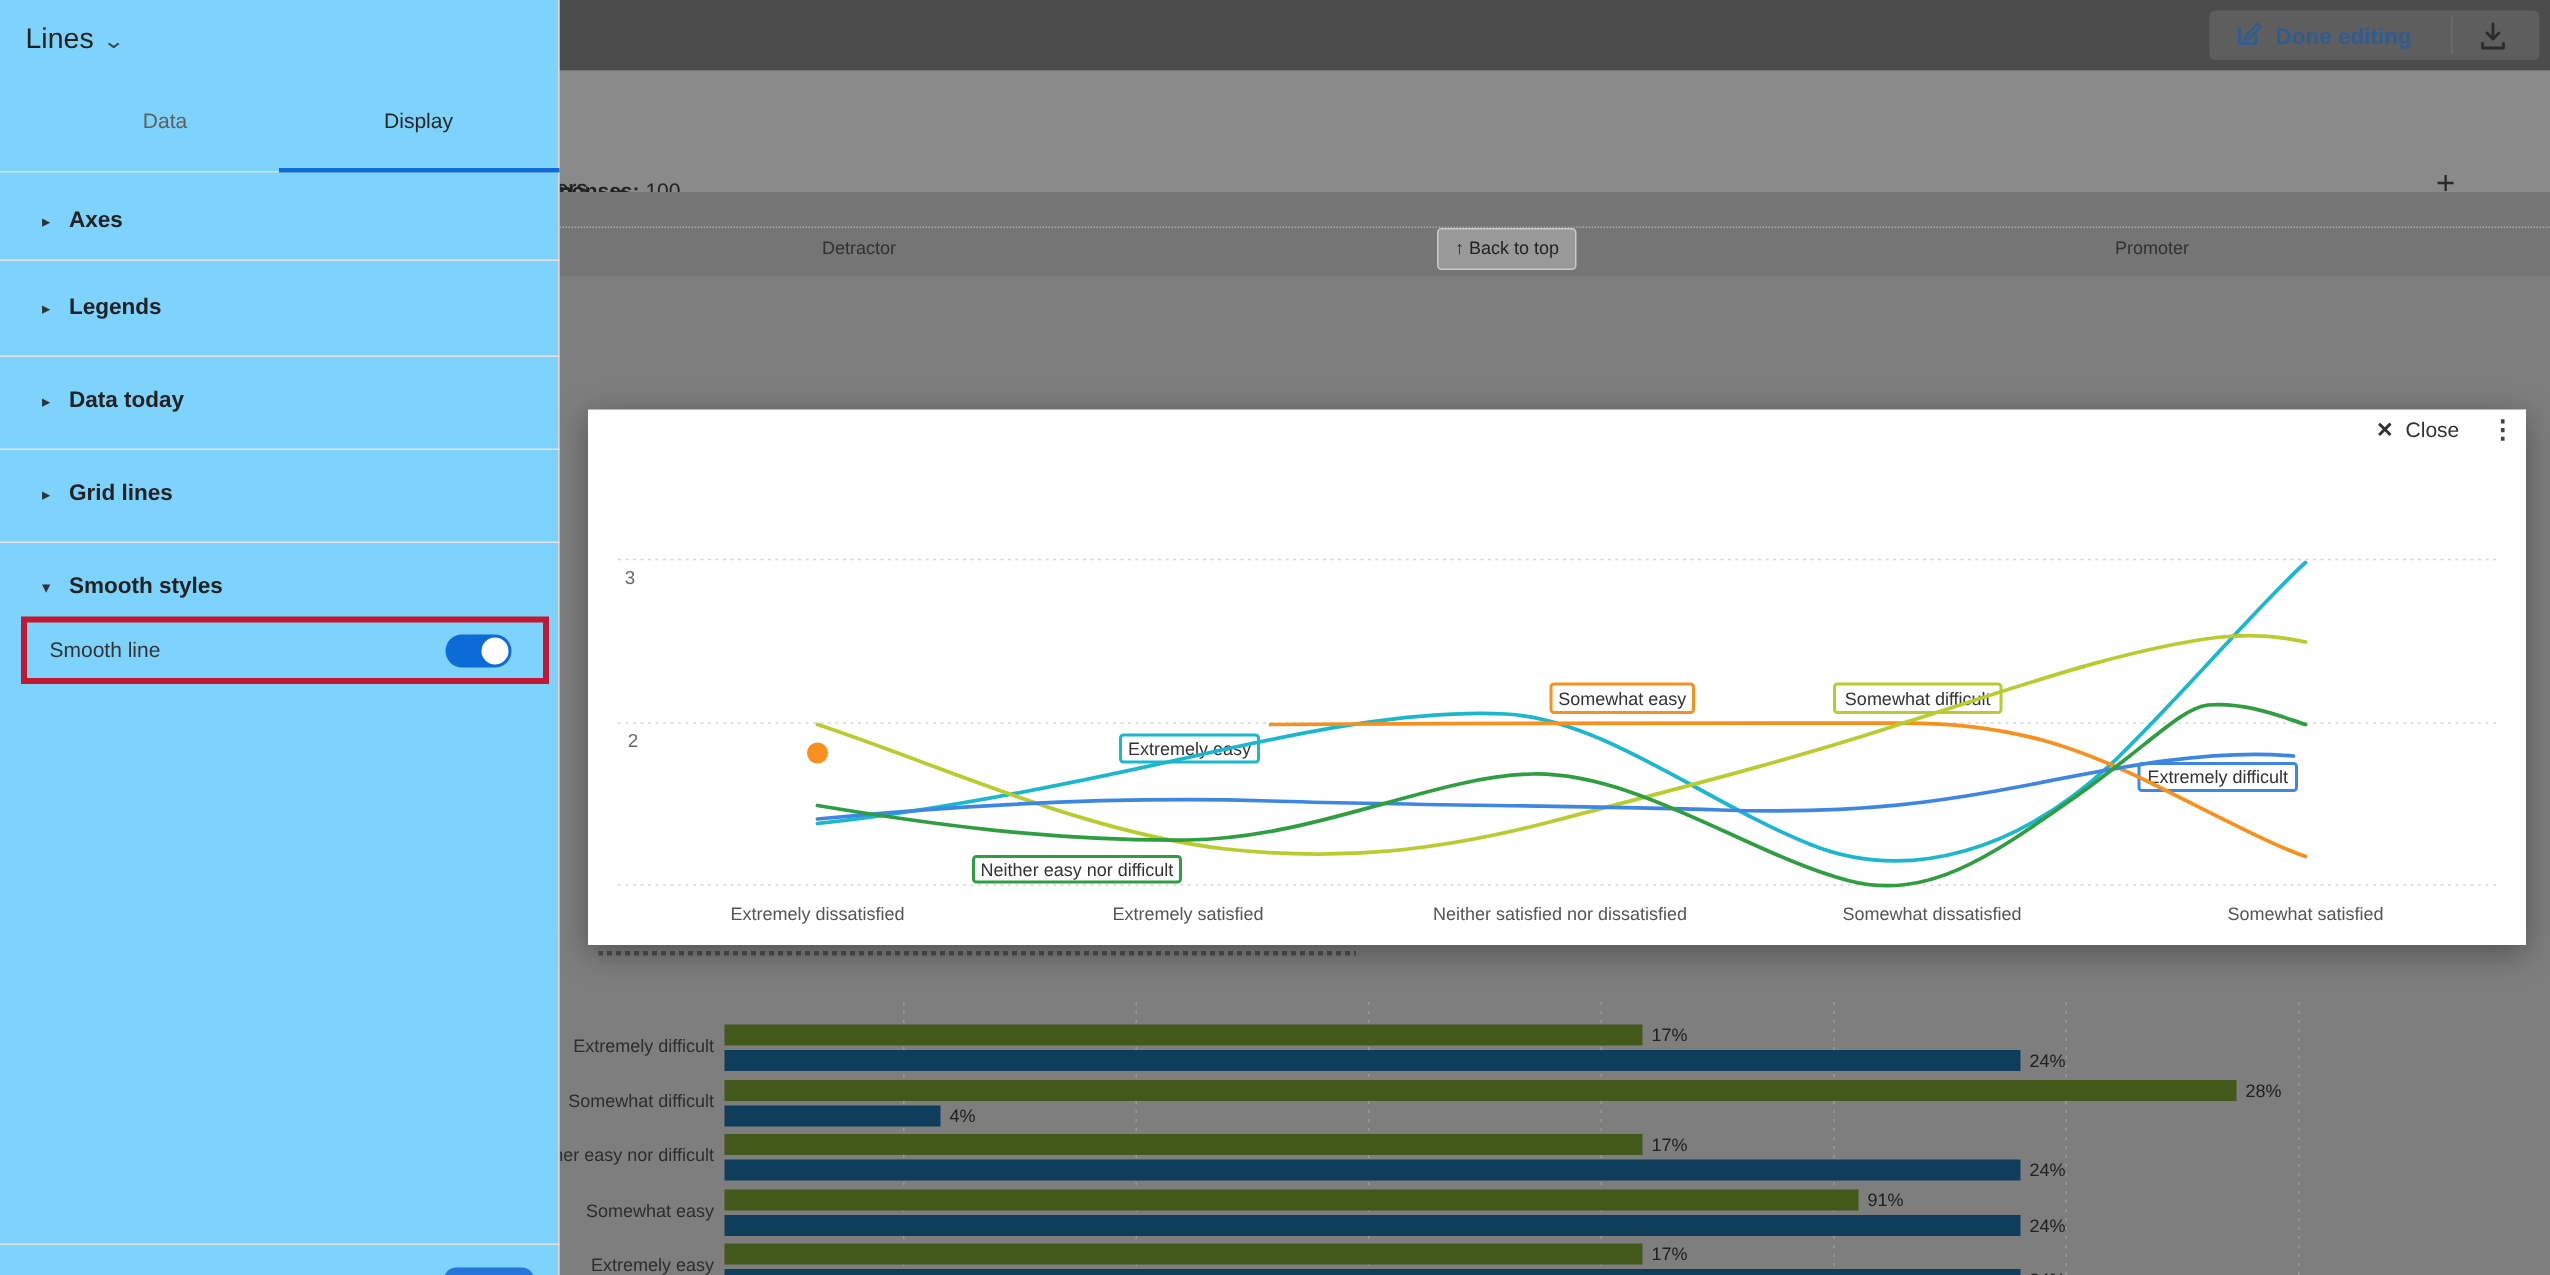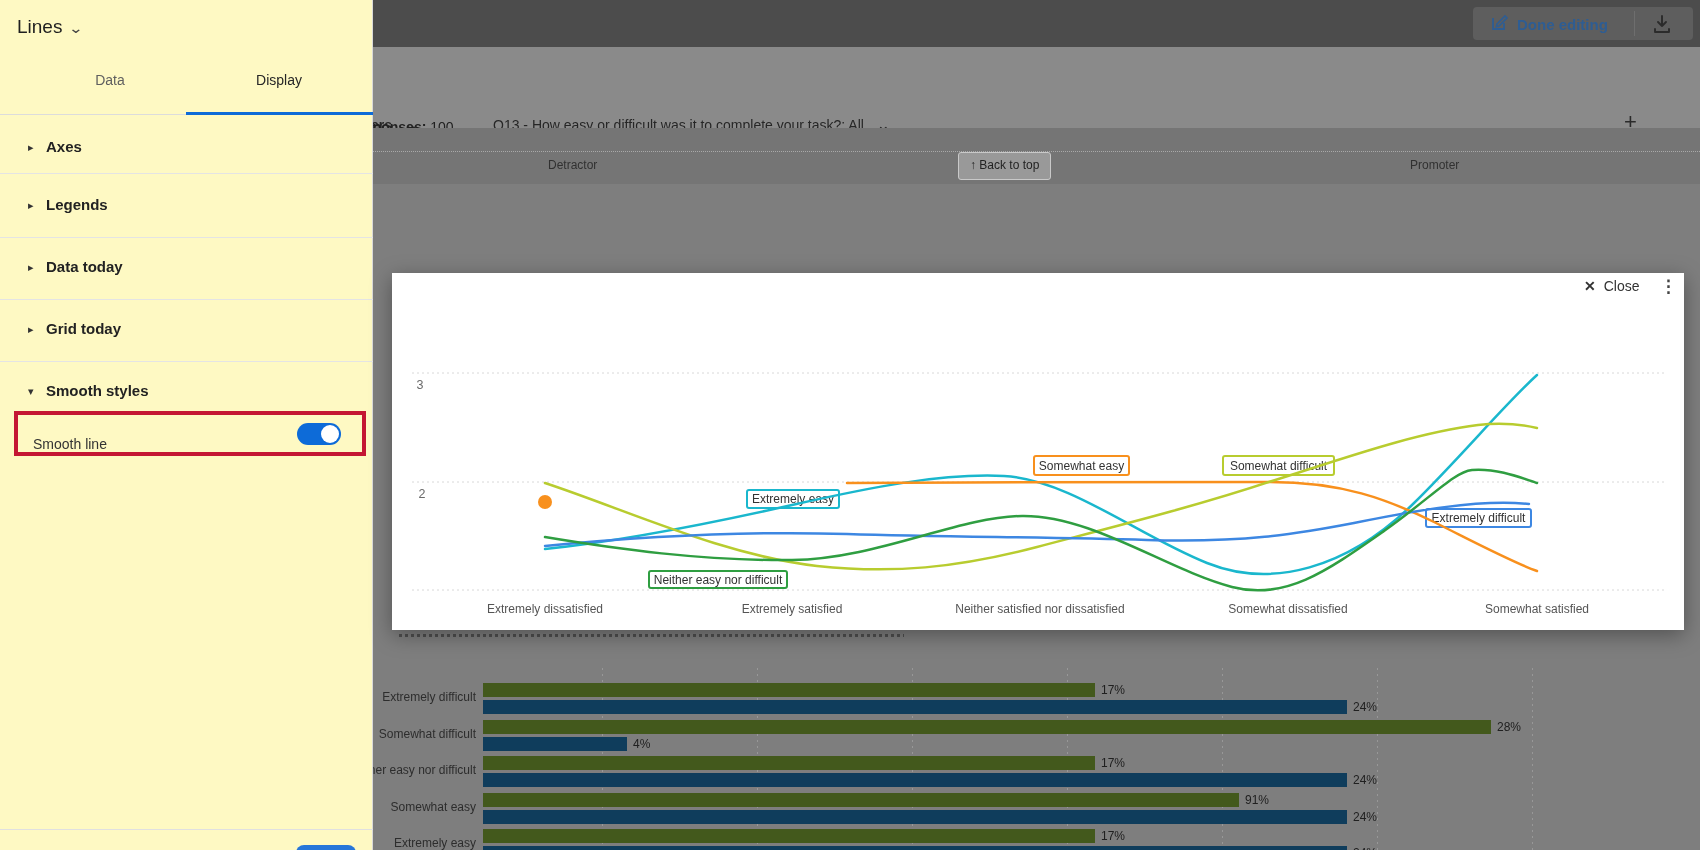--- a/index.html
+++ b/index.html
@@ -32,36 +32,36 @@
                     background:repeating-linear-gradient(90deg,#4f4f4f 0 3px,transparent 3px 6px); }
 
   .barchart { position:absolute; left:0; top:650px; width:1700px; height:200px; z-index:1; }
   .vgrid { position:absolute; top:18px; height:182px; width:1px;
            background:repeating-linear-gradient(180deg,#989898 0 2px,transparent 2px 6px); }
   .bar-cat { position:absolute; left:0; width:476px; text-align:right; font-size:12px; color:#2d2d2d; white-space:nowrap; }
   .hbar { position:absolute; height:14px; }
   .bar-val { position:absolute; font-size:12px; color:#202020; white-space:nowrap; }
 
   
-  .sidebar { position:absolute; left:0; top:0; width:373px; height:850px; background:#fef9c3; z-index:10;
+  .sidebar { position:absolute; left:0; top:0; width:373px; height:850px; background:#7dd3fc; z-index:10;
              border-right:1px solid #d9d9d9; }
   .panel-title { position:absolute; left:17px; top:16px; font-size:19px; color:#1f1f1f; cursor:pointer; }
   .panel-title .chev { margin-left:8px; font-size:14px; color:#444; }
   .tab { position:absolute; top:72px; width:186px; text-align:center; font-size:14px; cursor:pointer; }
   .tab-data { left:17px; color:#5f5f5f;text-align:center; }
   .tab-display { left:186px; color:#262626; }
   .tab-base { position:absolute; left:0; top:114px; width:373px; height:1px; background:#dcdcdc; }
   .tab-active-bar { position:absolute; left:186px; top:112px; width:187px; height:3px; background:#0d6bd8; }
   .acc-row { position:absolute; left:0; width:373px; height:26px; cursor:pointer; }
   .acc-caret { position:absolute; left:28px; top:5px; font-size:11px; color:#333; }
   .acc-label { position:absolute; left:46px; top:2px; font-size:15px; font-weight:700; color:#222; }
   .divider { position:absolute; left:0; width:373px; height:1px; background:#e4e4e4; }
   .redbox { position:absolute; left:14px; top:411px; width:352px; height:45px; border:4px solid #c41733; z-index:12; }
   .smooth-row { position:absolute; left:0; top:415px; width:373px; height:37px; }
-  .smooth-label { position:absolute; left:33px; top:21px; font-size:14px; color:#333; }
+  .smooth-label { position:absolute; left:33px; top:10px; font-size:14px; color:#333; }
   .toggle { position:absolute; left:297px; top:8px; width:44px; height:22px; border-radius:11px; background:#0d6bd8; cursor:pointer; }
   .toggle-knob { position:absolute; right:2px; top:2px; width:18px; height:18px; border-radius:50%; background:#fff; }
   .sb-bottom-divider { position:absolute; left:0; top:829px; width:373px; height:1px; background:#e0e0e0; }
   .sb-bottom-btn { position:absolute; left:296px; top:845px; width:60px; height:16px; border-radius:8px; background:#2676d9; cursor:pointer; }
 
   
   .modal { position:absolute; left:392px; top:273px; width:1292px; height:357px; background:#ffffff; z-index:20;
            box-shadow:0 5px 20px rgba(0,0,0,0.35); }
   .modal-close { position:absolute; left:1192px; top:5px; display:flex; align-items:center; gap:8px;
                  font-size:14px; color:#333; cursor:pointer; z-index:5; }
@@ -95,23 +95,20 @@
         <svg width="24" height="24" viewBox="0 0 24 24">
             <path d="M12 4 v10 M8 10 l4 4 l4 -4 M5 17 v3 h14 v-3" fill="none" stroke="#2b2b2b" stroke-width="1.9" stroke-linecap="round" stroke-linejoin="round"></path>
           </svg>
       </span>
     </div>
   </div>
 
   <div class="filterbar">
     <div class="fb-item fb-strong" style="left:350px;">
       <span>Filters</span><span class="chev">⌄</span>
-    </div>
-    <div class="fb-item" style="left:493px;">
-      <span>Q13 - How easy or difficult was it to complete your task?: All</span><span class="chev">⌄</span>
     </div>
     <div class="plus-btn">+</div>
   </div>
   <div class="responses" style="z-index:1;">
     <span class="fb-strong">Responses:</span> <span>100</span>
   </div>
 
   <div class="band">
     <div class="band-dots"></div>
     <div class="band-label" style="left:548px;">Detractor</div>
@@ -179,21 +176,21 @@
       <span class="acc-label">Legends</span>
     </div>
     <div class="divider" style="top:237px;"></div>
     <div class="acc-row" style="top:256px;">
       <span class="acc-caret">▸</span>
       <span class="acc-label">Data today</span>
     </div>
     <div class="divider" style="top:299px;"></div>
     <div class="acc-row" style="top:318px;">
       <span class="acc-caret">▸</span>
-      <span class="acc-label">Grid today</span>
+      <span class="acc-label">Grid lines</span>
     </div>
     <div class="divider" style="top:361px;"></div>
     <div class="acc-row" style="top:380px;">
       <span class="acc-caret">▾</span>
       <span class="acc-label">Smooth styles</span>
     </div>
 
     <div class="smooth-row">
       <span class="smooth-label">Smooth line</span>
       <span class="toggle">

